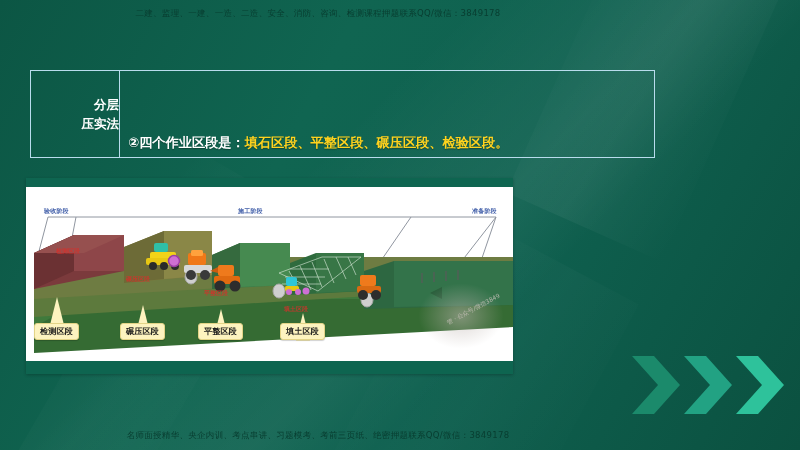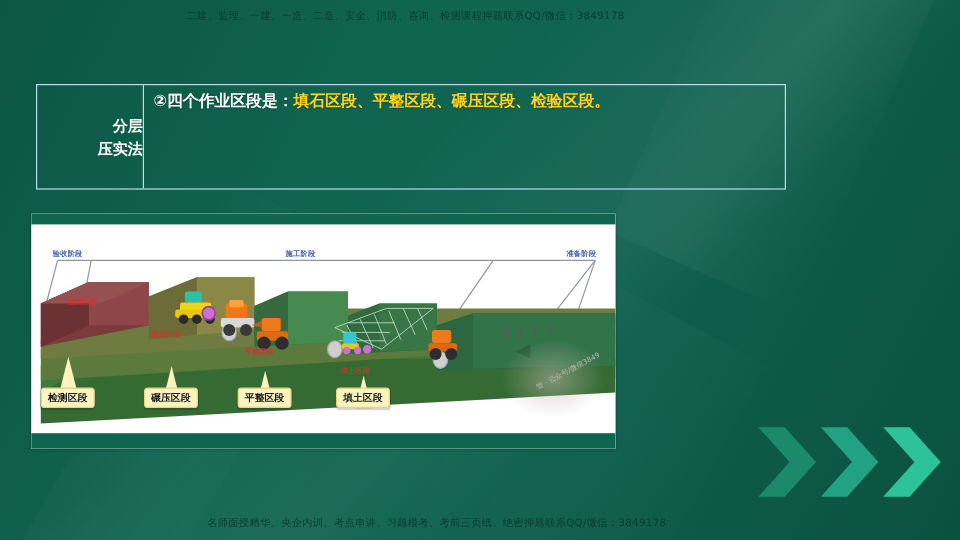--- a/index.html
+++ b/index.html
@@ -24,24 +24,23 @@
   .sheen-a{top:-60px;left:560px;width:170px;height:300px;transform:rotate(24deg);}
   .sheen-b{top:150px;left:80px;width:120px;height:420px;transform:rotate(30deg);opacity:.6;}
   .sheen-c{top:240px;left:380px;width:200px;height:300px;transform:rotate(28deg);opacity:.45;}
 
   
   .promo{
     position:absolute;left:0;width:636px;text-align:center;
     color:#083d30;
     font-size:8.5px;letter-spacing:.3px;
     white-space:nowrap;
-    margin-left:20px;
   }
   .promo-top{top:8px;}
-  .promo-bottom{bottom:8px;padding-left:26px;}
+  .promo-bottom{bottom:8px;}
 
   
   #page-title{
     position:absolute;left:62px;top:34px;
     color:#ffffff;
     font-size:19px;font-weight:bold;letter-spacing:.5px;
     text-shadow:0 1px 2px rgba(0,0,0,.35);
     white-space:nowrap;
   }
 
@@ -53,21 +52,21 @@
     display:flex;
   }
   #label-cell{
     width:88px;flex:0 0 88px;
     border-right:1.4px solid #b9dced;
     display:flex;flex-direction:column;align-items:flex-end;justify-content:center;
     color:#ffffff;font-size:12.5px;font-weight:bold;line-height:1.55;
   }
   #body-cell{
     flex:1;padding:5px 8px 4px 8px;
-    display:flex;flex-direction:column;justify-content:flex-start;
+    display:flex;flex-direction:column;justify-content:flex-end;
   }
   .line{
     font-size:13.2px;font-weight:bold;line-height:1.42;
     color:#ffffff;text-shadow:0 1px 1px rgba(0,0,0,.3);
     white-space:normal;
   }
   .hl{color:#ffd31e;}
 
   
   #figure{

